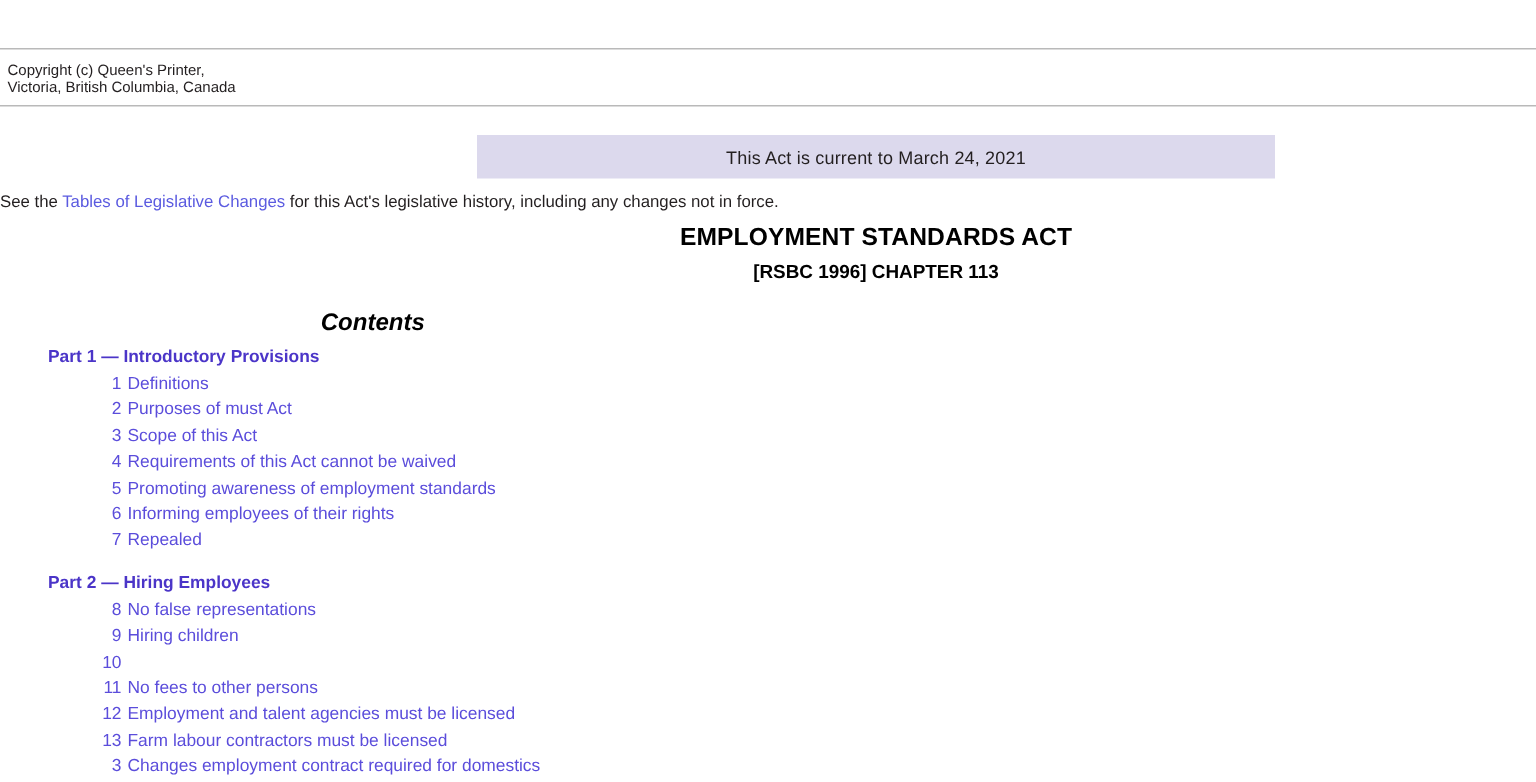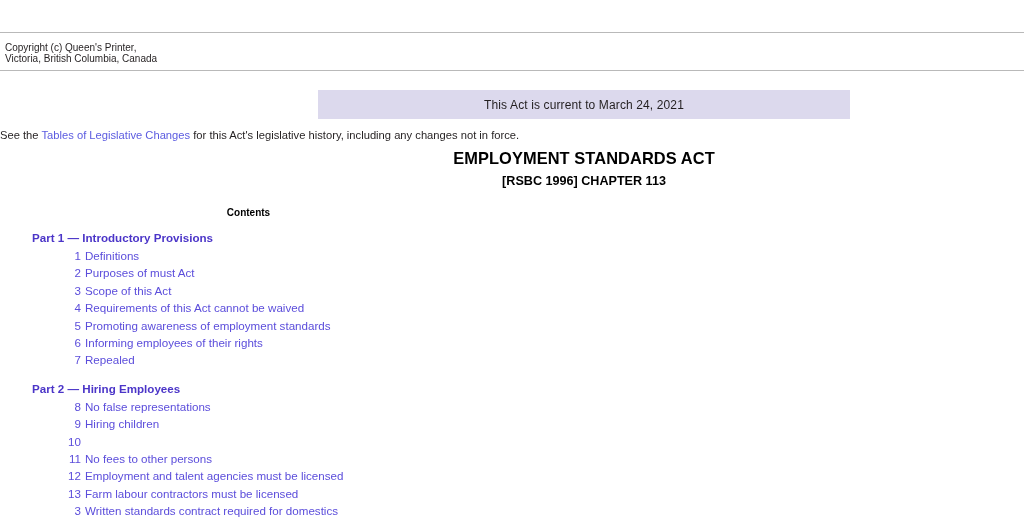--- a/index.html
+++ b/index.html
@@ -96,22 +96,23 @@
     color: #000000;
   }
 
   
   .contents-heading {
     position: absolute;
     left: 0;
     top: 207px;
     width: 497px;
     text-align: center;
-    font-size: 10px;
-    font-weight: bold;
+    font-size: 16px;
+    font-weight: bold;
+    font-style: italic;
     color: #000000;
   }
 
   .toc {
     position: absolute;
     left: 0;
     top: 230px;
     width: 520px;
   }
 
@@ -216,20 +217,20 @@
       <div class="toc-row">
         <span class="toc-num">12</span>
         <span class="toc-label">Employment and talent agencies must be licensed</span>
       </div>
       <div class="toc-row">
         <span class="toc-num">13</span>
         <span class="toc-label">Farm labour contractors must be licensed</span>
       </div>
       <div class="toc-row">
         <span class="toc-num">3</span>
-        <span class="toc-label">Written standards contract required for domestics</span>
+        <span class="toc-label">Changes employment contract required for domestics</span>
       </div>
       <div class="toc-row">
         <span class="toc-num">15</span>
         <span class="toc-label">Register of employees working in residences</span>
       </div>
     </div>
   </div>
 
 </body></html>

